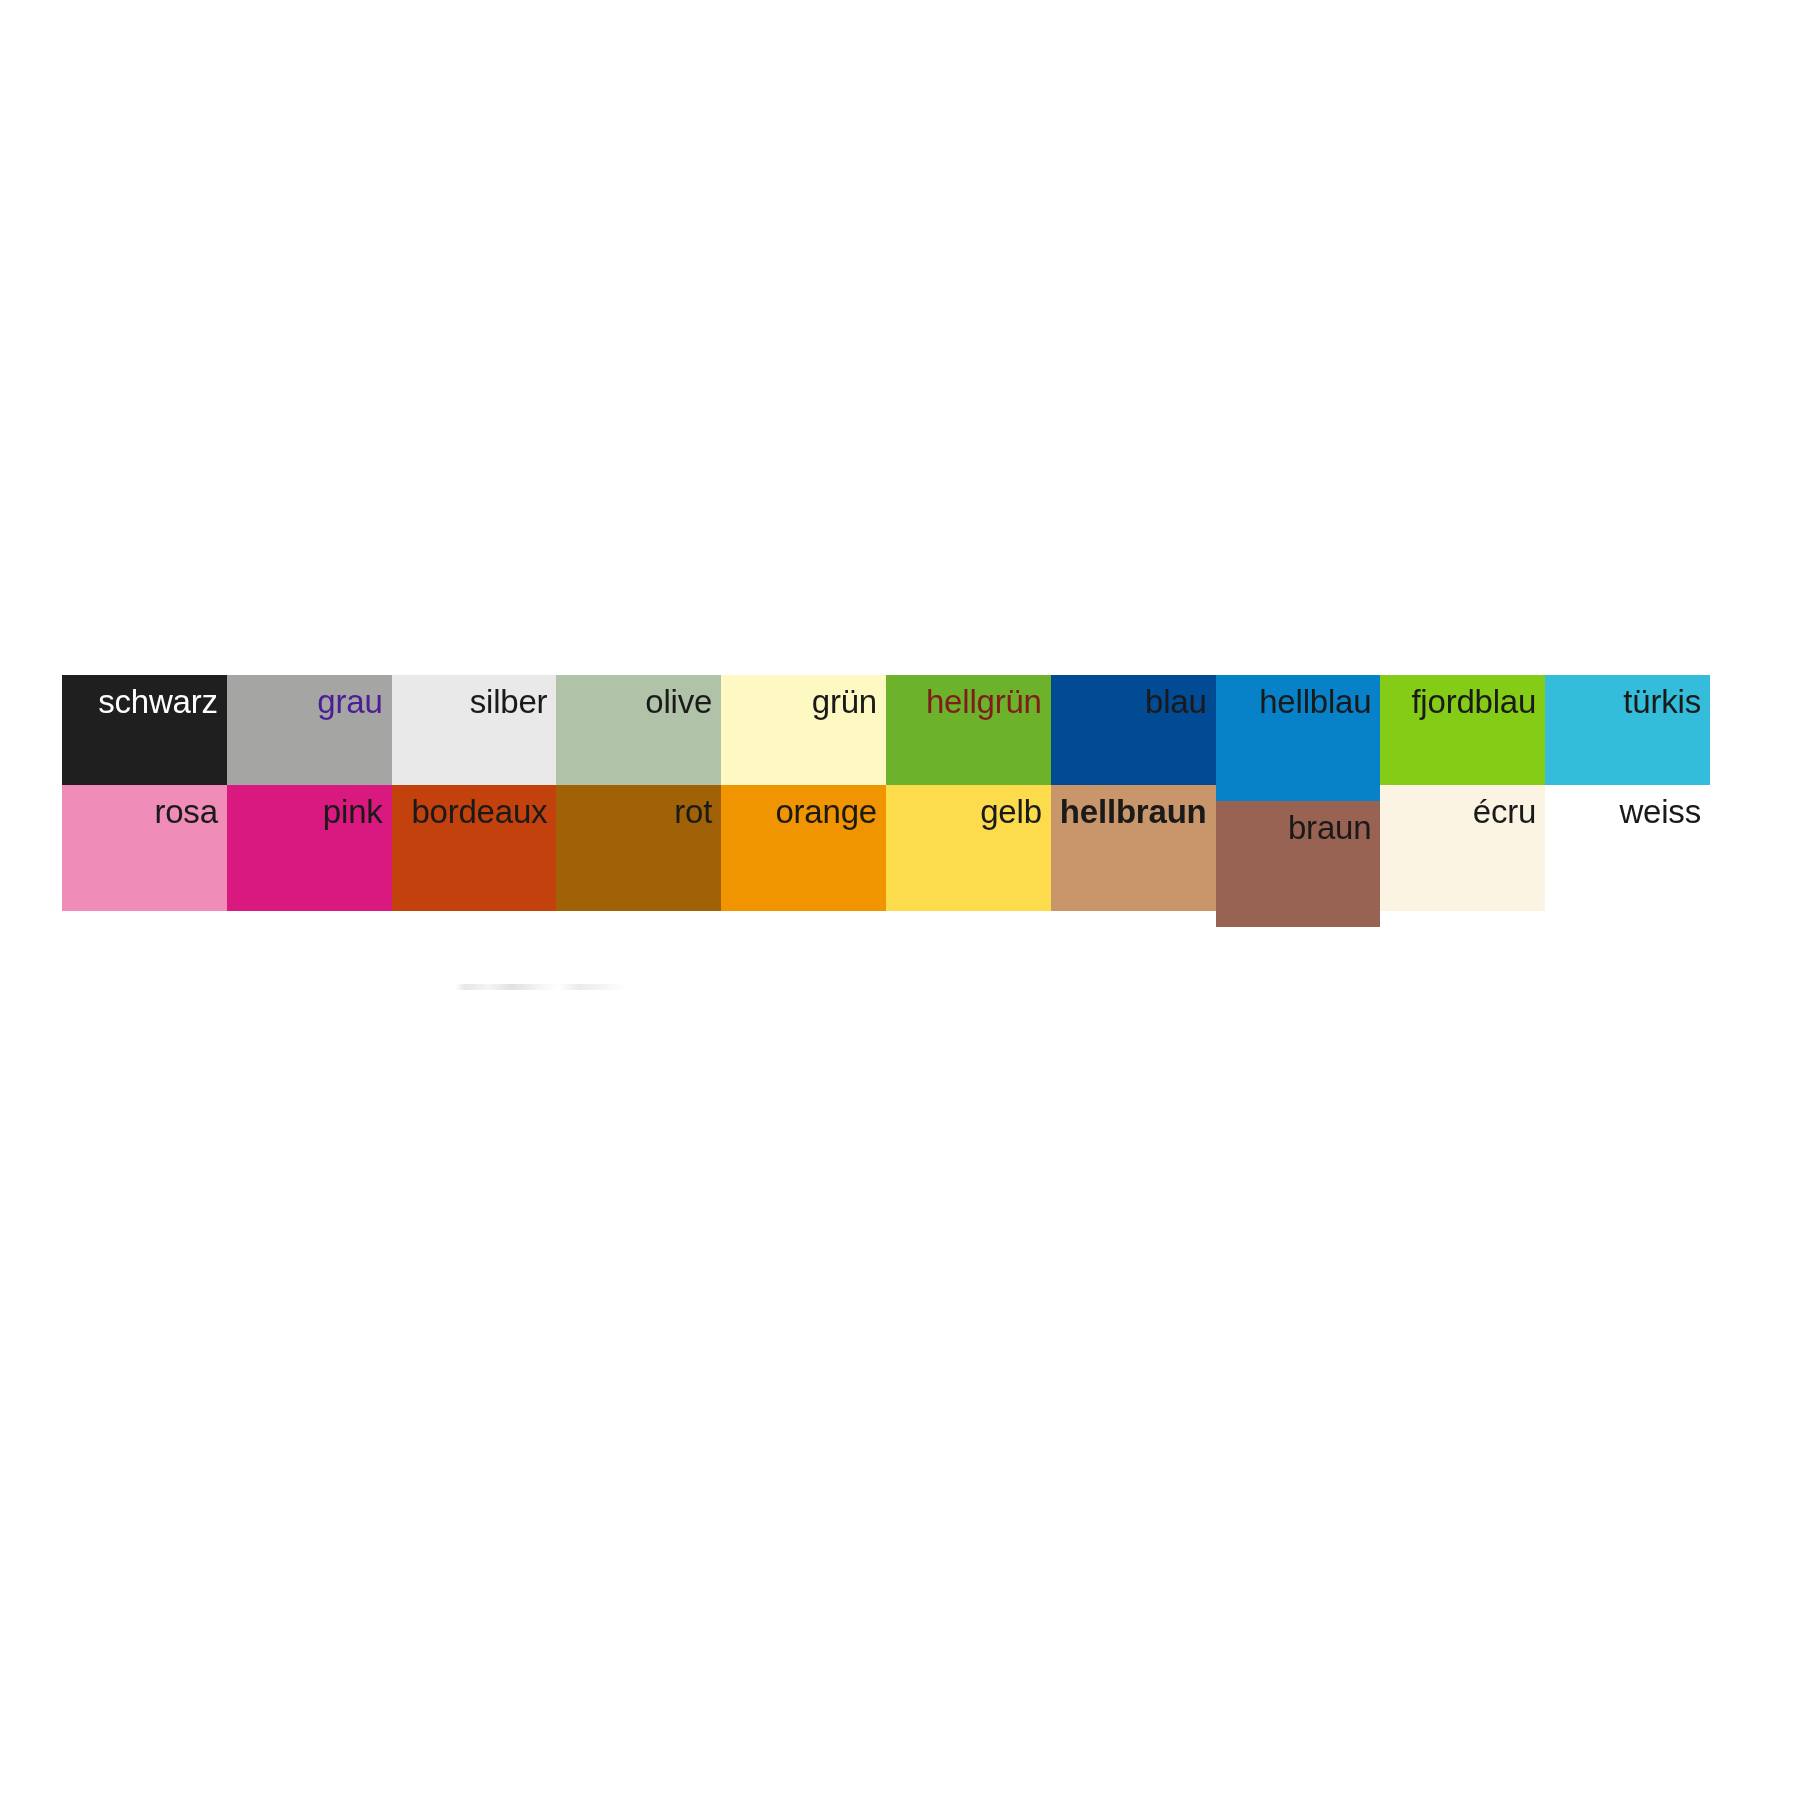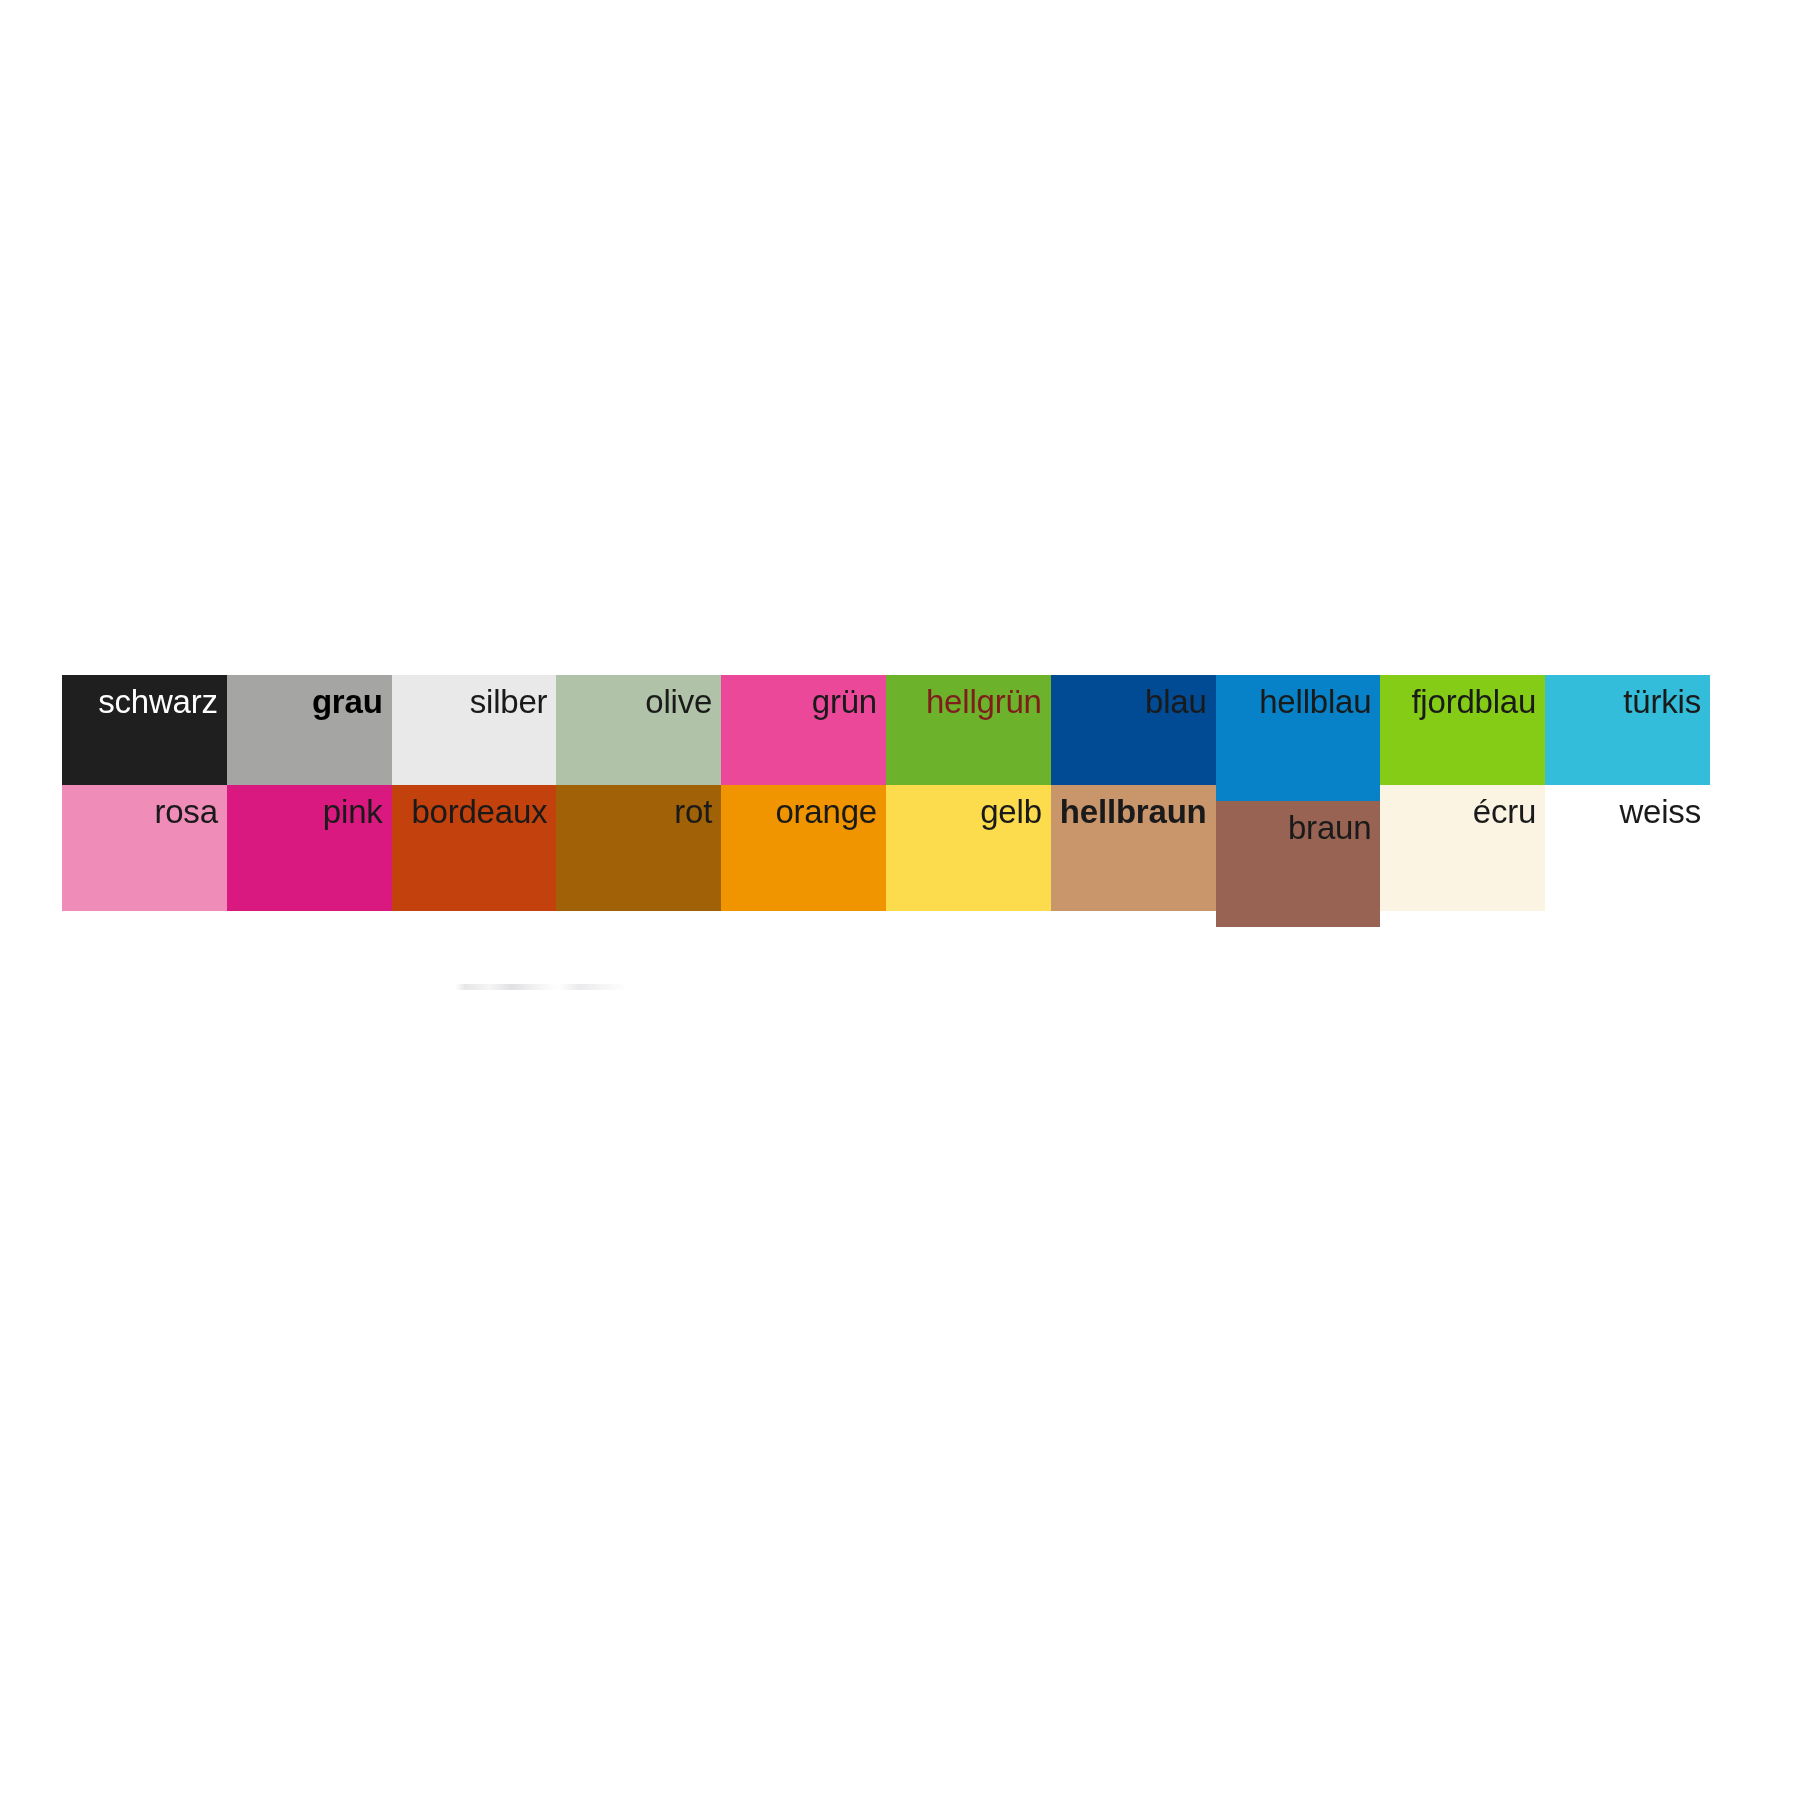--- a/index.html
+++ b/index.html
@@ -70,29 +70,29 @@
 </head>
 <body>
 
 <div id="palette">
 
   <div class="swatch-row">
     <div class="swatch" style="background: rgb(31, 31, 31);">
       <span class="swatch-label" style="color: rgb(255, 255, 255);">schwarz</span>
     </div>
     <div class="swatch" style="background: rgb(165, 165, 164);">
-      <span class="swatch-label" style="color: #000000; font-weight: bold;">grau</span>
+      <span class="swatch-label" style="color: #4c1d95;">grau</span>
     </div>
     <div class="swatch" style="background: rgb(233, 233, 233);">
       <span class="swatch-label" style="color: rgb(26, 26, 26);">silber</span>
     </div>
     <div class="swatch" style="background: rgb(176, 194, 168);">
       <span class="swatch-label" style="color: rgb(26, 26, 26);">olive</span>
     </div>
-    <div class="swatch" style="background: #ec4899;">
+    <div class="swatch" style="background: #fef9c3;">
       <span class="swatch-label" style="color: rgb(26, 26, 26);">grün</span>
     </div>
     <div class="swatch" style="background: rgb(108, 179, 43);">
       <span class="swatch-label" style="color: #7f1d1d;">hellgrün</span>
     </div>
     <div class="swatch" style="background: rgb(0, 75, 147);">
       <span class="swatch-label" style="color: rgb(26, 26, 26);">blau</span>
     </div>
     <div class="swatch" style="background: rgb(7, 130, 200);">
       <span class="swatch-label" style="color: rgb(26, 26, 26);">hellblau</span>

